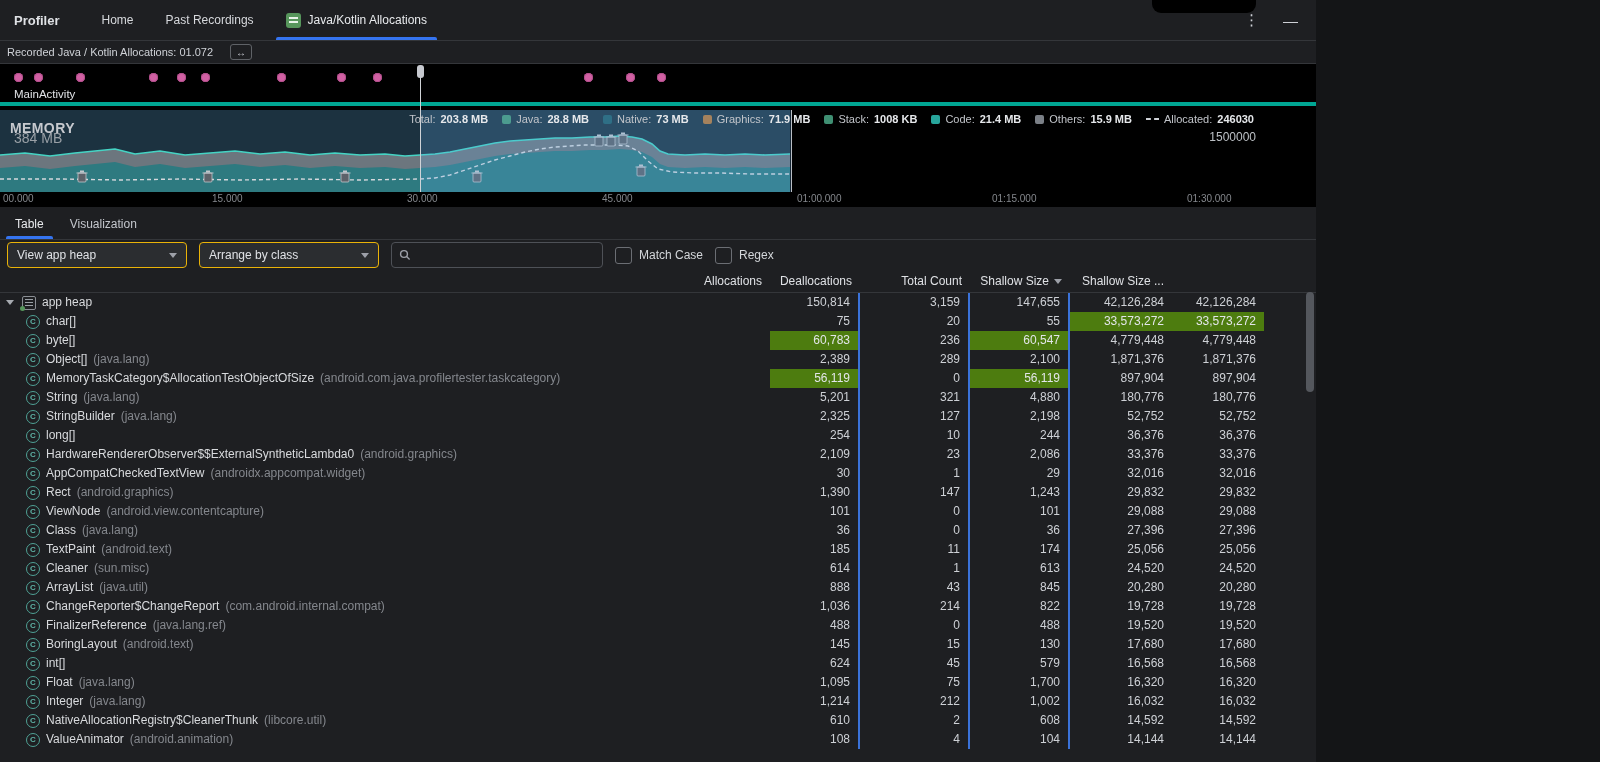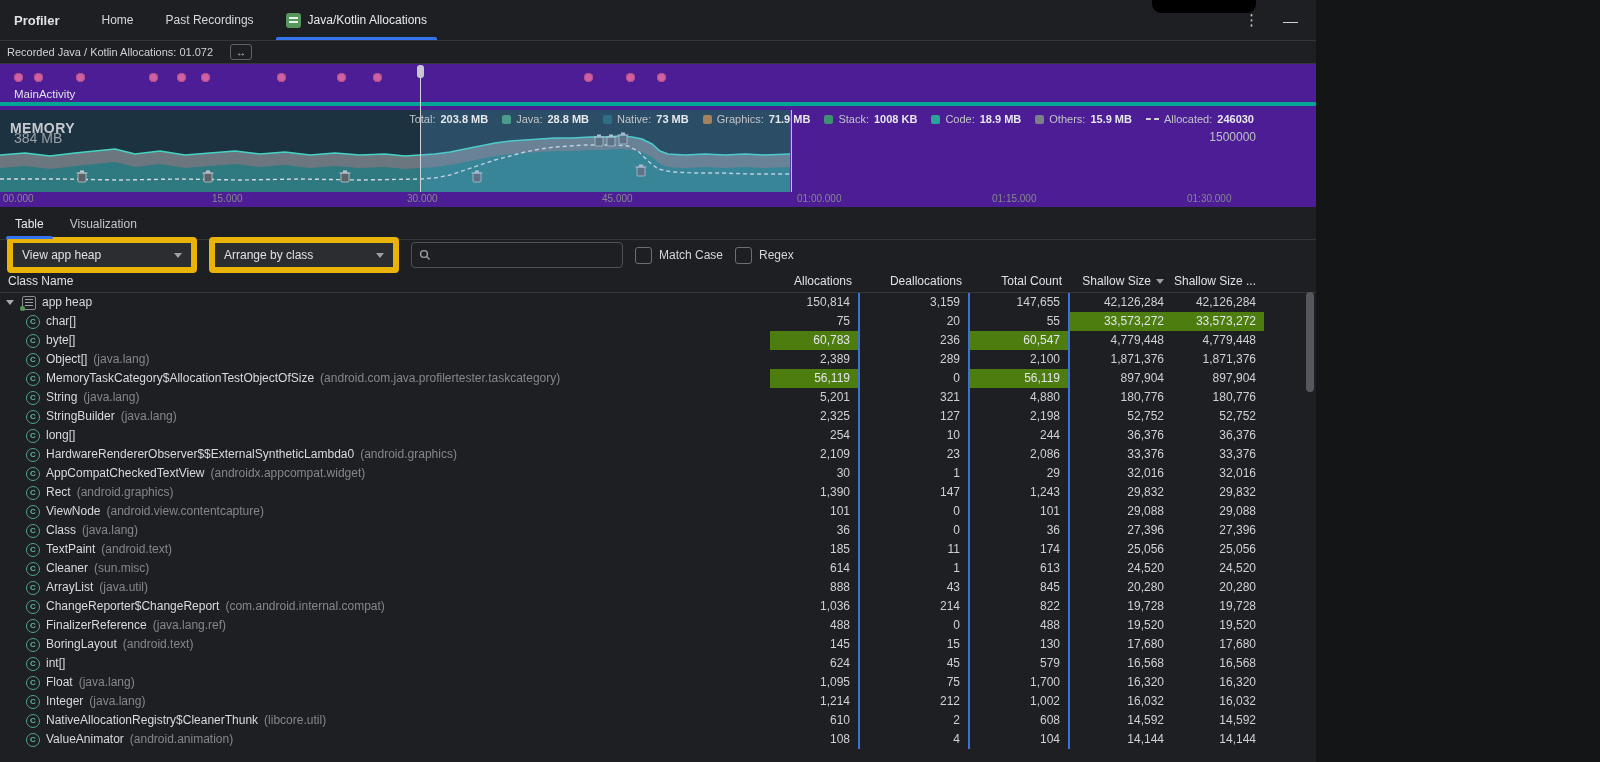--- a/index.html
+++ b/index.html
@@ -14,21 +14,21 @@
   .htab.active::after{content:"";position:absolute;left:6px;right:6px;bottom:0;height:3px;background:#3574f0;border-radius:2px 2px 0 0;}
   .tabicon{width:15px;height:15px;border-radius:3px;background:#57965c;position:relative;}
   .tabicon::before{content:"";position:absolute;left:3px;right:3px;top:4px;height:2px;background:#e9f3ea;box-shadow:0 4px 0 #e9f3ea;}
   .hactions{margin-left:auto;display:flex;align-items:center;gap:24px;padding-right:18px;color:#ced0d6;font-size:15px;}
   .hactions span{cursor:default;}
   .notch{position:absolute;left:1152px;top:0;width:104px;height:13px;background:#000;border-radius:0 0 9px 9px;z-index:50;}
   
   .recbar{height:22px;display:flex;align-items:center;gap:17px;padding:0 7px;border-bottom:1px solid #34363a;font-size:11px;color:#cfd2d7;}
   .zoombtn{display:flex;align-items:center;justify-content:center;width:22px;height:16px;border:1px solid #5f6267;border-radius:3px;background:transparent;color:#c9ccd2;font-size:10px;padding:0;cursor:default;}
   
-  .timeline{position:relative;height:143px;background:#4c1d95;}
+  .timeline{position:relative;height:143px;background:#000000;}
   .dot{position:absolute;top:9px;width:9px;height:9px;border-radius:50%;background:#d160a3;box-shadow:inset 0 0 0 1px #b04f8a;}
   .act-label{position:absolute;left:14px;top:24px;font-size:11.5px;color:#e0e2e6;}
   .lifebar{position:absolute;left:0;top:38px;width:1564px;height:4px;background:#00a693;}
   .track{position:absolute;left:0;top:46px;width:790px;height:82px;background:#1c3240;}
   .selregion{position:absolute;left:420px;top:46px;width:370px;height:82px;background:rgba(100,175,235,0.22);border-left:1px solid rgba(215,219,224,.85);border-right:1px solid rgba(215,219,224,.85);}
   .playhead{position:absolute;left:420px;top:2px;width:1px;height:126px;background:#d0d3d7;}
   .phandle{position:absolute;left:417px;top:1px;width:7px;height:13px;border-radius:3px;background:#c6c9cf;}
   #memchart{position:absolute;left:0;top:46px;}
   .mem-label{position:absolute;left:10px;top:56px;font-size:14px;font-weight:700;letter-spacing:.4px;color:#c6c9ce;}
   .mem-axis{position:absolute;left:14px;top:66px;font-size:14px;color:#9aa0a6;}
@@ -41,21 +41,21 @@
   .ralloc{position:absolute;top:66px;right:60px;font-size:12px;color:#bcc0c5;margin-left:18px;}
   .time-axis{position:absolute;left:0;top:129px;width:100%;height:14px;font-size:10px;color:#85888d;}
   .tick{position:absolute;top:0;}
   
   .viewtabs{height:32px;display:flex;align-items:flex-end;border-bottom:1px solid #34363a;padding-left:2px;}
   .vtab{position:relative;padding:0 13px;line-height:30px;color:#c3c6cc;cursor:default;text-align:center;}
   .vtab.active{color:#e8eaed;}
   .vtab.active::after{content:"";position:absolute;left:4px;right:4px;bottom:0;height:3px;background:#3574f0;border-radius:2px 2px 0 0;}
   
   .toolbar{height:30px;display:flex;align-items:center;gap:12px;padding:0 7px;}
-  .dropdown{display:flex;align-items:center;justify-content:space-between;width:160px;height:24px;border:6px solid #eab308;border-radius:4px;background:#2b2d30;padding:0 9px;cursor:default;text-align:center;}
+  .dropdown{display:flex;align-items:center;justify-content:space-between;width:160px;height:24px;border:1px solid #eab308;border-radius:4px;background:#2b2d30;padding:0 9px;cursor:default;text-align:center;}
   .chev{width:0;height:0;border-left:4px solid transparent;border-right:4px solid transparent;border-top:5px solid #9da0a8;}
   .search{display:flex;align-items:center;gap:6px;width:196px;height:24px;border:1px solid #4e5157;border-radius:4px;padding:0 7px;}
   .search input{flex:1;background:transparent;border:none;outline:none;color:#dfe1e5;font:12px "Liberation Sans",sans-serif;min-width:0;}
   .check{display:flex;align-items:center;gap:7px;color:#d3d6da;cursor:default;}
   .cbox{width:15px;height:15px;border:1.5px solid #6b6e74;border-radius:3px;background:transparent;}
   
   .grid{display:grid;grid-template-columns:minmax(0,1fr) 90px 110px 100px 102px 92px;padding-right:52px;align-items:center;}
   .thead{height:22px;border-bottom:1px solid #34363a;color:#dfe1e5;}
   .thead .hc{white-space:nowrap;overflow:hidden;}
   .hc.first{padding-left:8px;}
@@ -203,21 +203,21 @@
           <span class="lgv">71.9 MB</span>
         </div>
         <div class="lgi">
           <span class="sw" style="background:#3f8f72"></span>
           <span class="lgl">Stack:</span>
           <span class="lgv">1008 KB</span>
         </div>
         <div class="lgi">
           <span class="sw" style="background:#27a59b"></span>
           <span class="lgl">Code:</span>
-          <span class="lgv">18.9 MB</span>
+          <span class="lgv">21.4 MB</span>
         </div>
         <div class="lgi">
           <span class="sw" style="background:#7b8087"></span>
           <span class="lgl">Others:</span>
           <span class="lgv">15.9 MB</span>
         </div>
         <div class="lgi">
           <span class="sw dash"></span>
           <span class="lgl">Allocated:</span>
           <span class="lgv">246030</span>
@@ -261,21 +261,20 @@
       <span class="cbox"></span>
       <span>Match Case</span>
     </label>
     <label class="check">
       <span class="cbox"></span>
       <span>Regex</span>
     </label>
   </div>
 
   <div class="thead grid">
-    <div class="hc first">Class Name</div>
     <div class="hc num">
         <span>Allocations</span>
       </div>
     <div class="hc num">
         <span>Deallocations</span>
       </div>
     <div class="hc num">
         <span>Total Count</span>
       </div>
     <div class="hc num">

